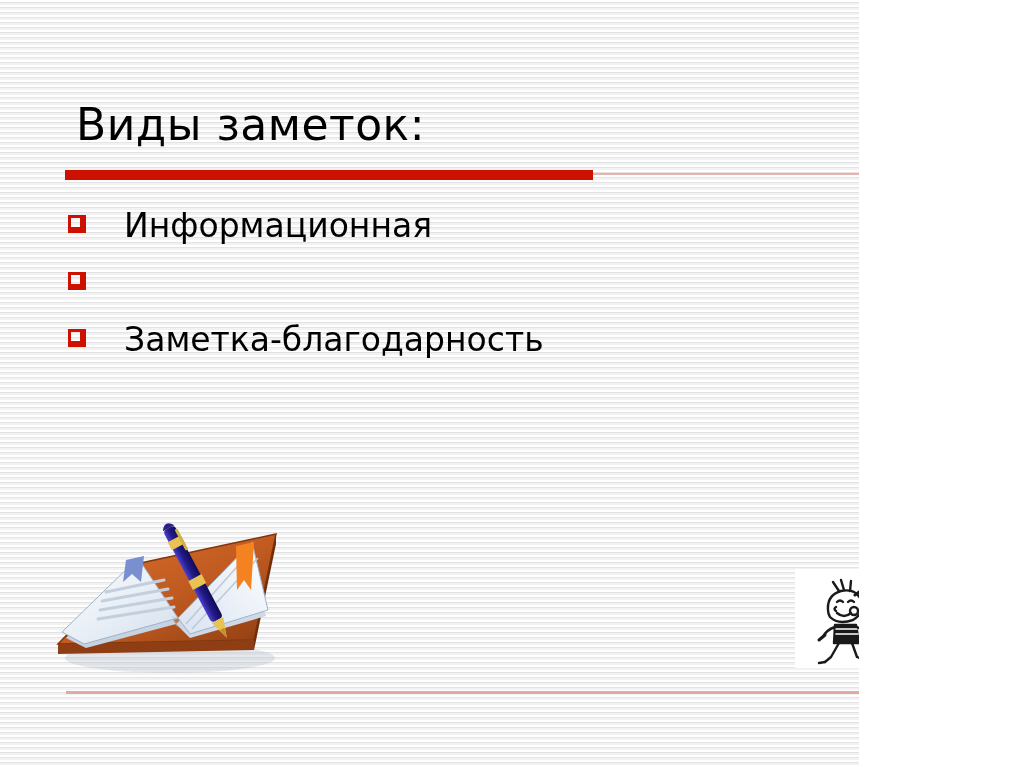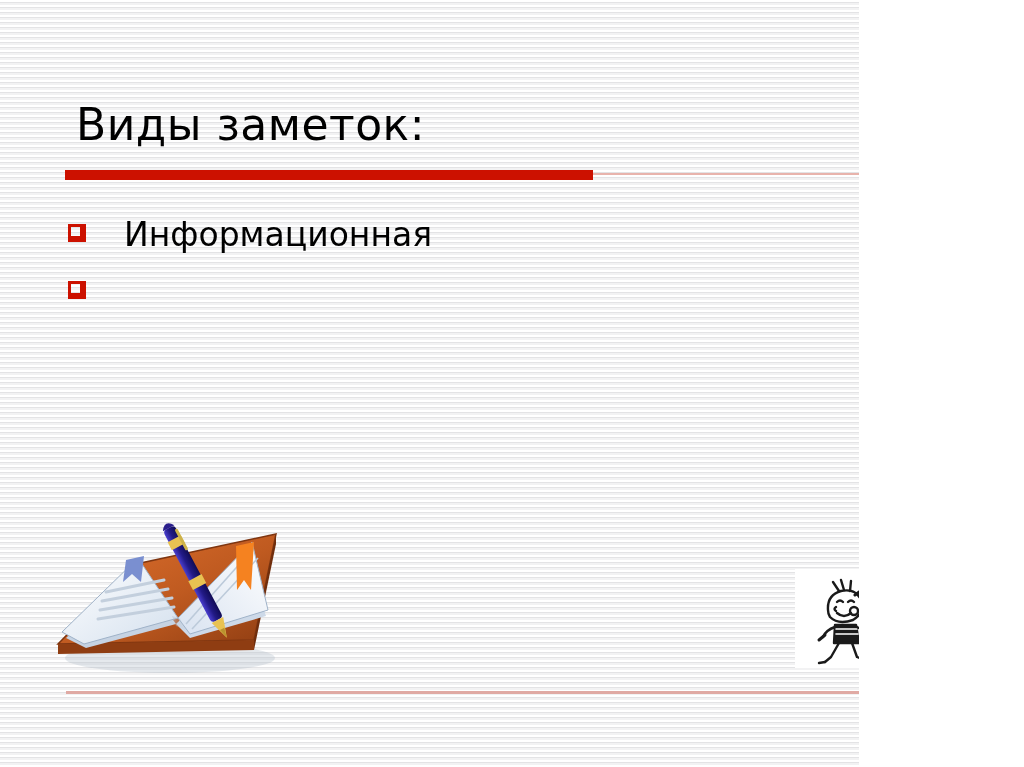--- a/index.html
+++ b/index.html
@@ -69,21 +69,21 @@
     top: 0;
     width: 528px;
     height: 10px;
     background: #cc1100;
   }
 
   
   .bullets {
     position: absolute;
     left: 68px;
-    top: 213px;
+    top: 204px;
     width: 900px;
   }
   .bullet-row {
     display: flex;
     align-items: flex-start;
     height: 57px;
   }
   .bullet-box {
     position: relative;
     width: 22px;
@@ -160,20 +160,24 @@
 
     <div class="bullet-row">
       <span class="bullet-box"></span>
       <span class="bullet-text">Информационная</span>
     </div>
 
     <div class="bullet-row">
       <span class="bullet-box"></span>
     </div>
 
+    <div class="bullet-row">
+      <span class="bullet-box"></span>
+      <span class="bullet-text">Заметка-благодарность</span>
+    </div>
 
   </div>
 
   <div class="book-figure">
     <svg viewBox="0 0 252 182" width="252" height="182" aria-hidden="true">
       <defs>
         <linearGradient id="pageL" x1="0" y1="0" x2="1" y2="1">
           <stop offset="0%" stop-color="#ffffff"></stop>
           <stop offset="100%" stop-color="#d4e0ee"></stop>
         </linearGradient>

